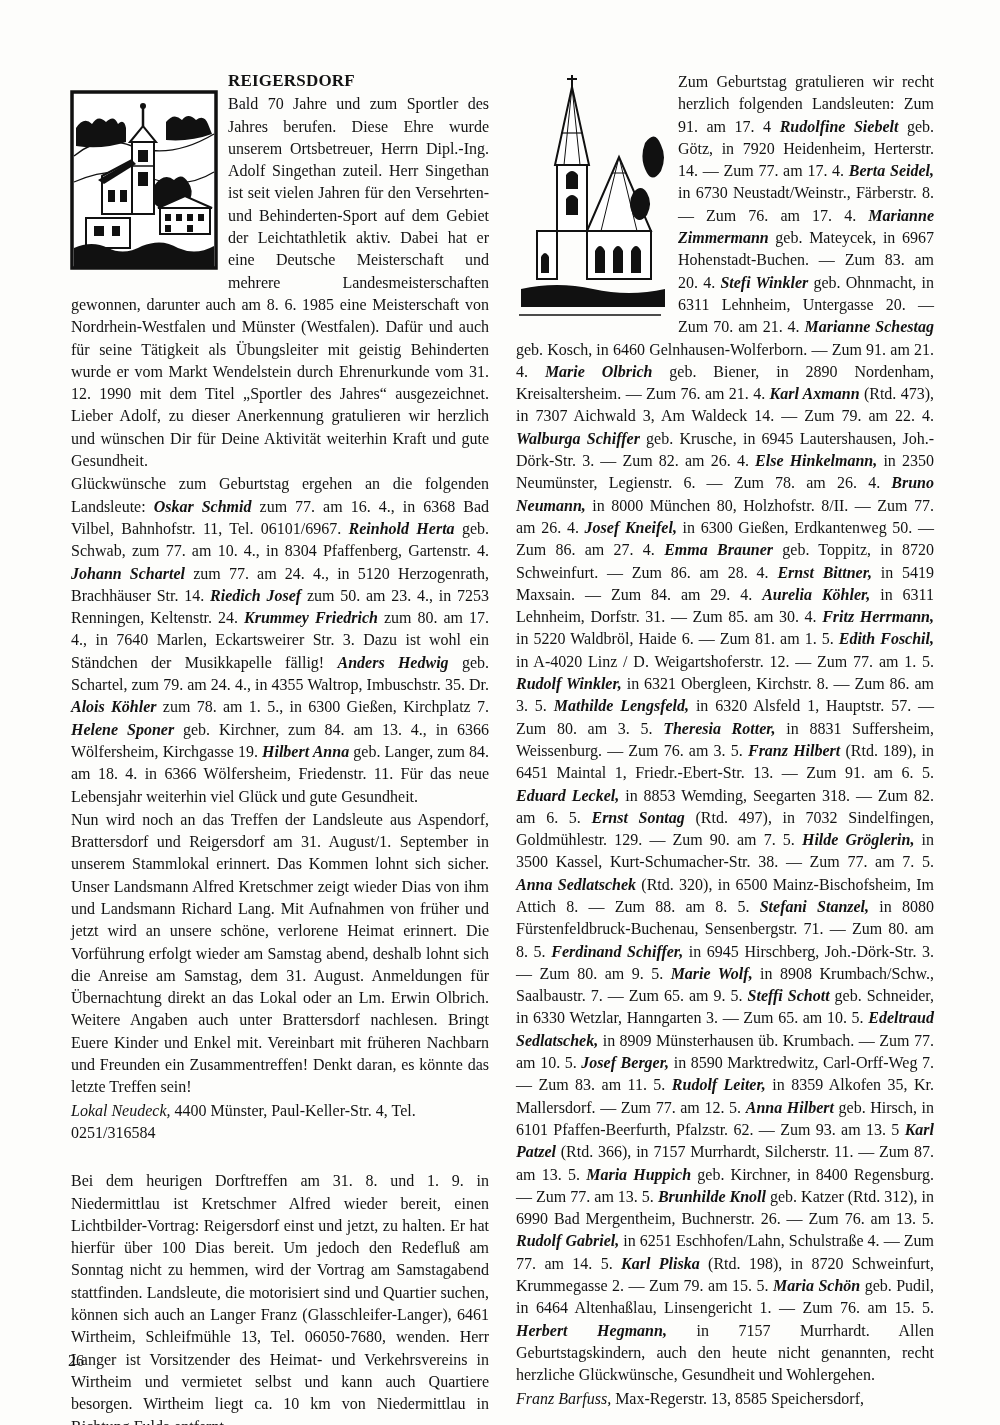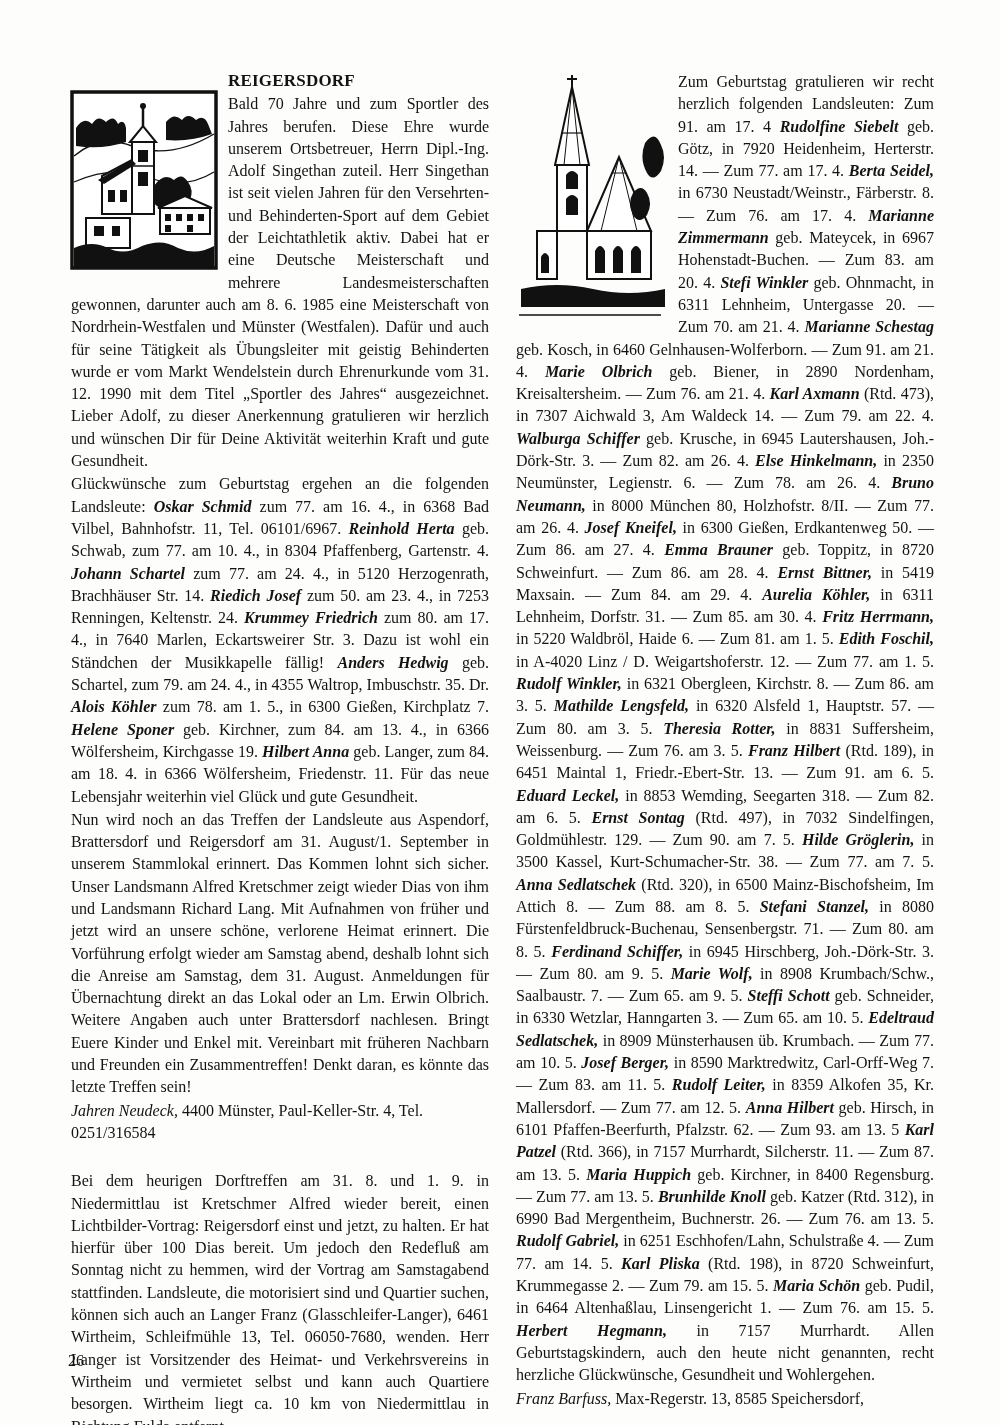--- a/index.html
+++ b/index.html
@@ -71,21 +71,21 @@
             <rect x="24" y="136" width="10" height="10" fill="#111"></rect>
             <rect x="42" y="136" width="8" height="10" fill="#111"></rect>
 
             <path d="M4 158 q18 -8 34 0 q16 8 34 -2 q20 -8 36 2 q18 8 36 -2 l0 22 l-140 0 Z" fill="#111"></path>
           </svg>
         </div>
         <h3 class="art-title">REIGERSDORF</h3>
         <p><span>Bald 70 Jahre und zum Sportler des Jahres berufen. Diese Ehre wurde unserem Ortsbetreuer, Herrn Dipl.-Ing. Adolf Singethan zuteil. Herr Singethan ist seit vielen Jahren für den Versehrten- und Behinderten-Sport auf dem Gebiet der Leichtathletik aktiv. Dabei hat er eine Deutsche Meisterschaft und mehrere Landesmeisterschaften gewonnen, darunter auch am 8. 6. 1985 eine Meisterschaft von Nordrhein-Westfalen und Münster (Westfalen). Dafür und auch für seine Tätigkeit als Übungsleiter mit geistig Behinderten wurde er vom Markt Wendelstein durch Ehrenurkunde vom 31. 12. 1990 mit dem Titel „Sportler des Jahres“ ausgezeichnet. Lieber Adolf, zu dieser Anerkennung gratulieren wir herzlich und wünschen Dir für Deine Aktivität weiterhin Kraft und gute Gesundheit.</span></p>
         <p><span>Glückwünsche zum Geburtstag ergehen an die folgenden Landsleute: </span><span class="b">Oskar Schmid</span><span> zum 77. am 16. 4., in 6368 Bad Vilbel, Bahnhofstr. 11, Tel. 06101/6967. </span><span class="b">Reinhold Herta</span><span> geb. Schwab, zum 77. am 10. 4., in 8304 Pfaffenberg, Gartenstr. 4. </span><span class="b">Johann Schartel</span><span> zum 77. am 24. 4., in 5120 Herzogenrath, Brachhäuser Str. 14. </span><span class="b">Riedich Josef</span><span> zum 50. am 23. 4., in 7253 Renningen, Keltenstr. 24. </span><span class="b">Krummey Friedrich</span><span> zum 80. am 17. 4., in 7640 Marlen, Eckartsweirer Str. 3. Dazu ist wohl ein Ständchen der Musikkapelle fällig! </span><span class="b">Anders Hedwig</span><span> geb. Schartel, zum 79. am 24. 4., in 4355 Waltrop, Imbuschstr. 35. Dr. </span><span class="b">Alois Köhler</span><span> zum 78. am 1. 5., in 6300 Gießen, Kirchplatz 7. </span><span class="b">Helene Sponer</span><span> geb. Kirchner, zum 84. am 13. 4., in 6366 Wölfersheim, Kirchgasse 19. </span><span class="b">Hilbert Anna</span><span> geb. Langer, zum 84. am 18. 4. in 6366 Wölfersheim, Friedenstr. 11. Für das neue Lebensjahr weiterhin viel Glück und gute Gesundheit.</span></p>
         <p><span>Nun wird noch an das Treffen der Landsleute aus Aspendorf, Brattersdorf und Reigersdorf am 31. August/1. September in unserem Stammlokal erinnert. Das Kommen lohnt sich sicher. Unser Landsmann Alfred Kretschmer zeigt wieder Dias von ihm und Landsmann Richard Lang. Mit Aufnahmen von früher und jetzt wird an unsere schöne, verlorene Heimat erinnert. Die Vorführung erfolgt wieder am Samstag abend, deshalb lohnt sich die Anreise am Samstag, dem 31. August. Anmeldungen für Übernachtung direkt an das Lokal oder an Lm. Erwin Olbrich. Weitere Angaben auch unter Brattersdorf nachlesen. Bringt Euere Kinder und Enkel mit. Vereinbart mit früheren Nachbarn und Freunden ein Zusammentreffen! Denkt daran, es könnte das letzte Treffen sein!</span></p>
-        <p class="sig"><span class="i">Jahren Neudeck,</span><span> 4400 Münster, Paul-Keller-Str. 4, Tel. 0251/316584</span></p>
+        <p class="sig"><span class="i">Lokal Neudeck,</span><span> 4400 Münster, Paul-Keller-Str. 4, Tel. 0251/316584</span></p>
         <div class="gap24"></div>
         <p><span>Bei dem heurigen Dorftreffen am 31. 8. und 1. 9. in Niedermittlau ist Kretschmer Alfred wieder bereit, einen Lichtbilder-Vortrag: Reigersdorf einst und jetzt, zu halten. Er hat hierfür über 100 Dias bereit. Um jedoch den Redefluß am Sonntag nicht zu hemmen, wird der Vortrag am Samstagabend stattfinden. Landsleute, die motorisiert sind und Quartier suchen, können sich auch an Langer Franz (Glasschleifer-Langer), 6461 Wirtheim, Schleifmühle 13, Tel. 06050-7680, wenden. Herr Langer ist Vorsitzender des Heimat- und Verkehrsvereins in Wirtheim und vermietet selbst und kann auch Quartiere besorgen. Wirtheim liegt ca. 10 km von Niedermittlau in Richtung Fulda entfernt.</span></p>
       </section>
 
     </div>
 
     <div class="col">
       <section>
         <div class="fig-right">
           <svg viewBox="0 0 150 252" xmlns="http://www.w3.org/2000/svg">

